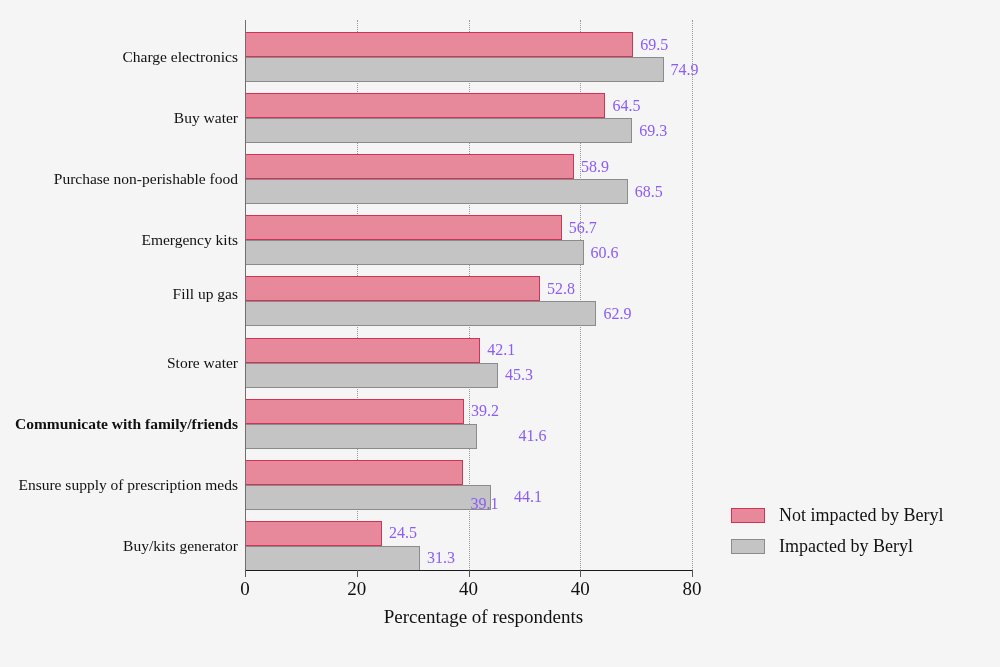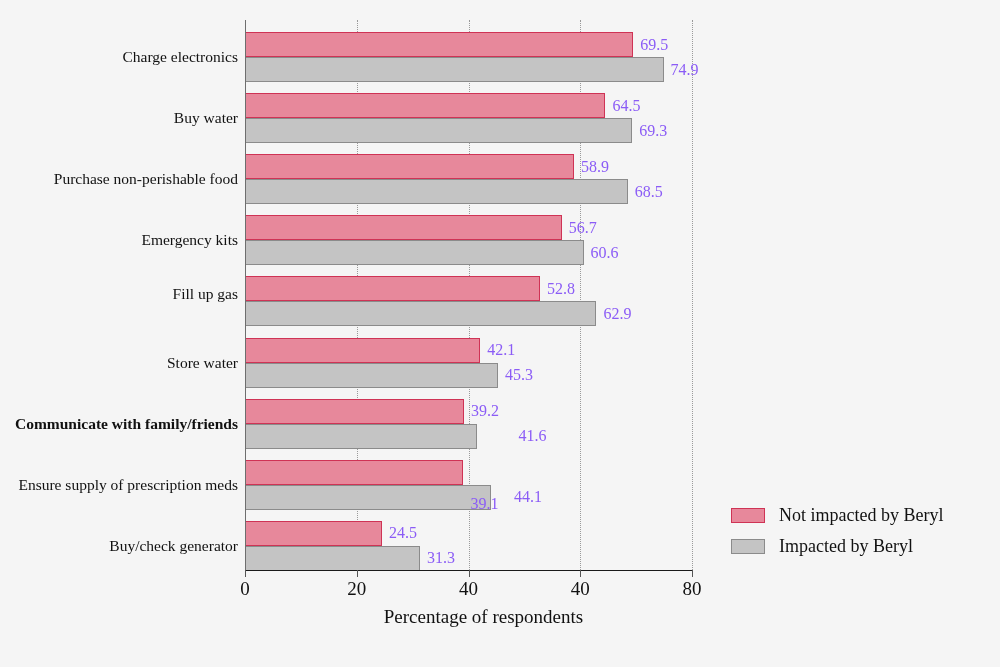--- a/index.html
+++ b/index.html
@@ -205,21 +205,21 @@
     </div>
   <div id="ylabels-layer">
       <div class="ylabel" style="top: 57px;">Charge electronics</div>
       <div class="ylabel" style="top: 118.111px;">Buy water</div>
       <div class="ylabel" style="top: 179.222px;">Purchase non-perishable food</div>
       <div class="ylabel" style="top: 240.333px;">Emergency kits</div>
       <div class="ylabel" style="top: 294px;">Fill up gas</div>
       <div class="ylabel" style="top: 362.556px;">Store water</div>
       <div class="ylabel" style="top: 423.667px; font-weight: bold;">Communicate with family/friends</div>
       <div class="ylabel" style="top: 484.778px;">Ensure supply of prescription meds</div>
-      <div class="ylabel" style="top: 545.889px;">Buy/check generator</div>
+      <div class="ylabel" style="top: 545.889px;">Buy/kits generator</div>
     </div>
   <div id="values-layer">
       <div class="bar-value" style="left: 640.331px; top: 44.5px;">69.5</div>
       <div class="bar-value" style="left: 670.504px; top: 69.5px;">74.9</div>
       <div class="bar-value" style="left: 612.394px; top: 105.611px;">64.5</div>
       <div class="bar-value" style="left: 639.214px; top: 130.611px;">69.3</div>
       <div class="bar-value" style="left: 581.104px; top: 166.722px;">58.9</div>
       <div class="bar-value" style="left: 634.744px; top: 191.722px;">68.5</div>
       <div class="bar-value" style="left: 568.811px; top: 227.833px;">56.7</div>
       <div class="bar-value" style="left: 590.602px; top: 252.833px;">60.6</div>

